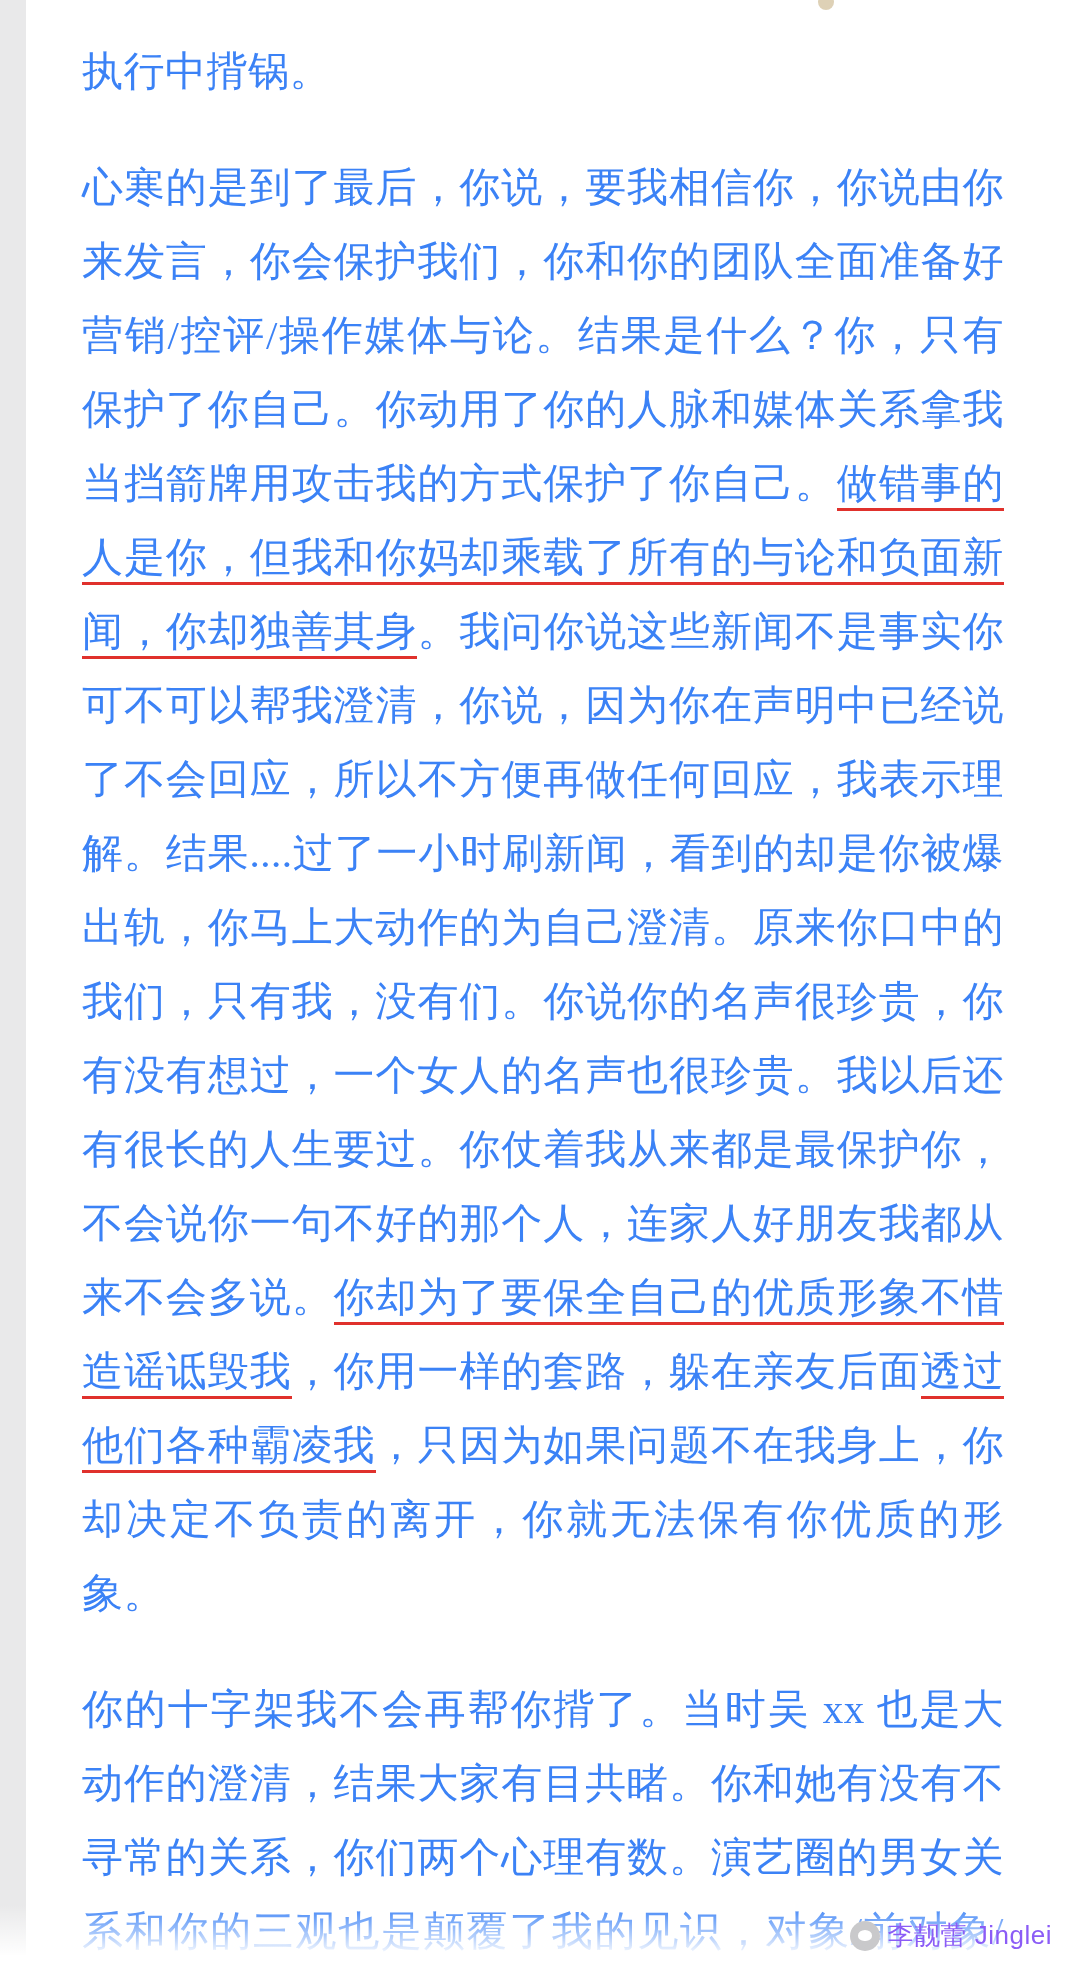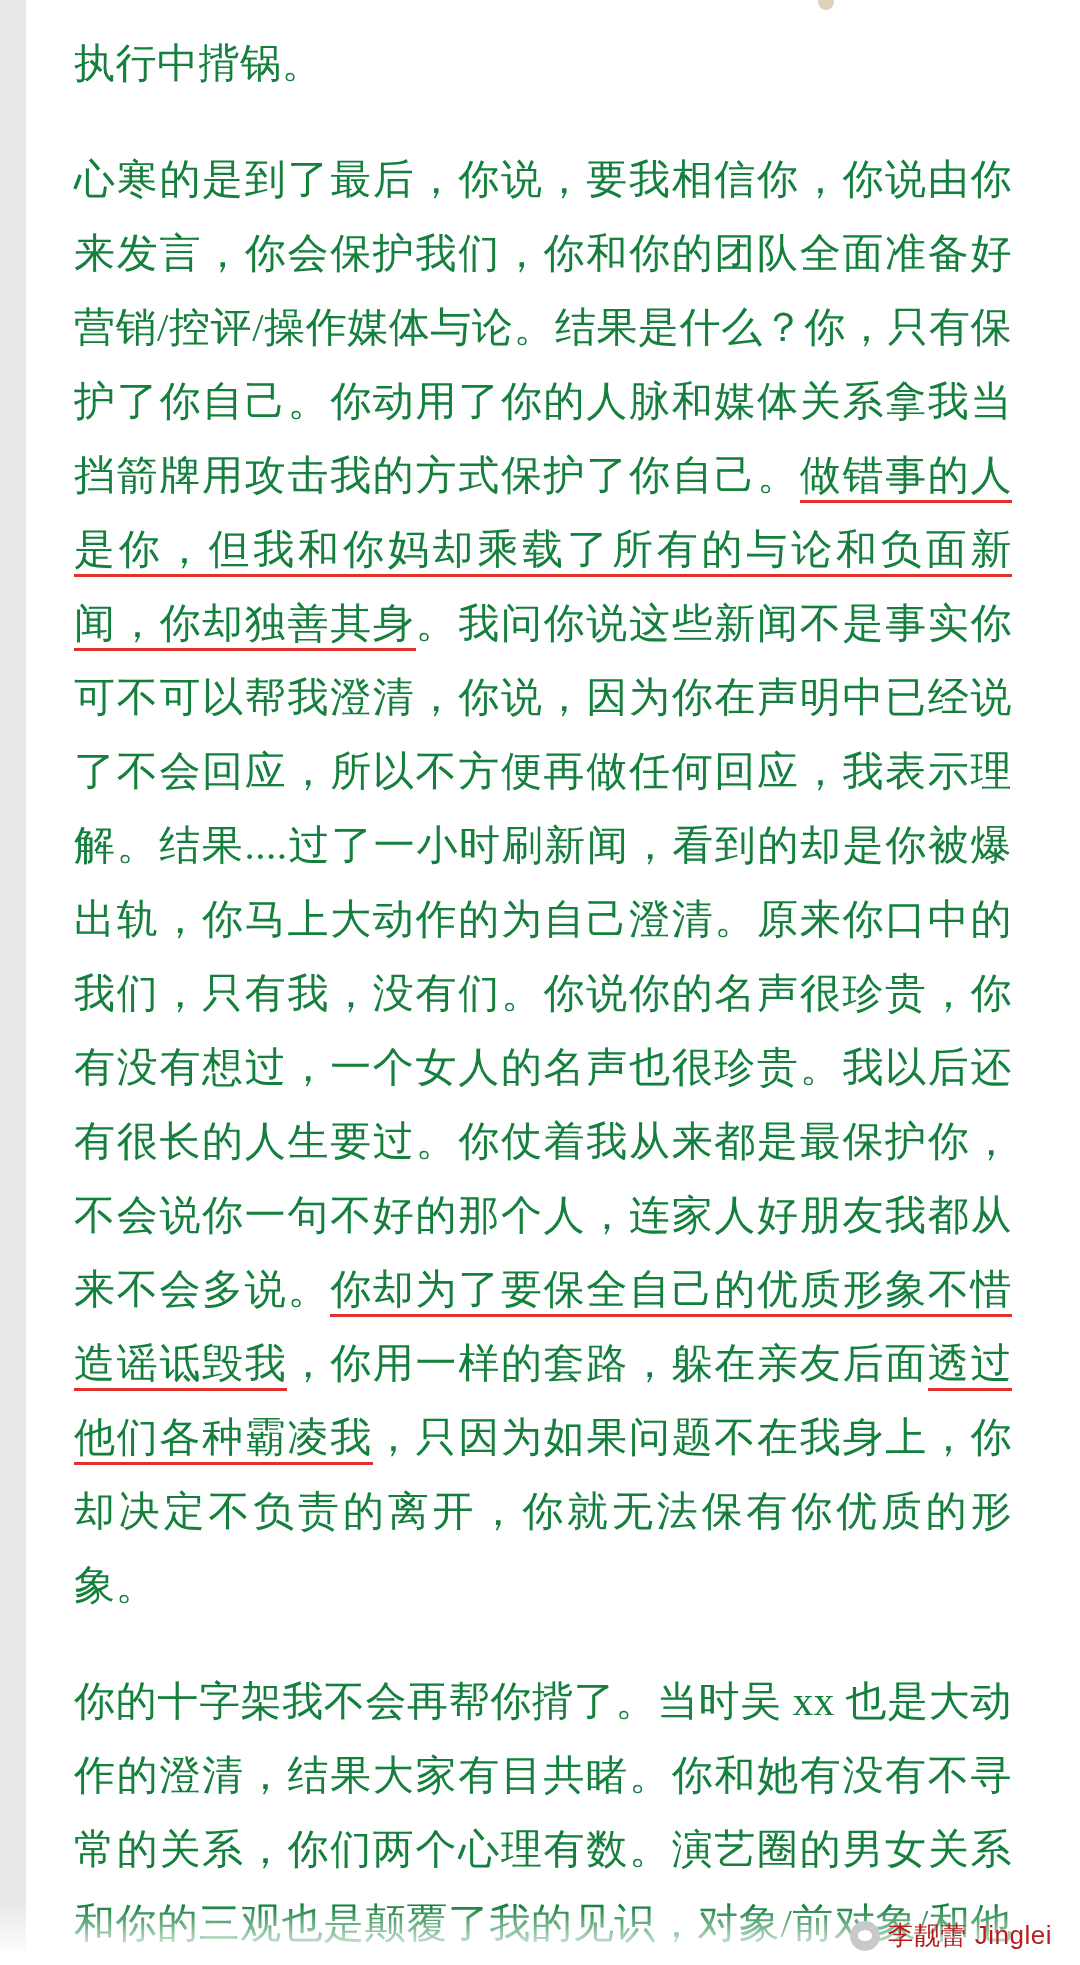--- a/index.html
+++ b/index.html
@@ -40,22 +40,22 @@
     opacity: 0.85;
   }
   .content {
     position: relative;
     margin-left: 26px;
     width: 1054px;
     padding: 18px 60px 0 40px;
     box-sizing: border-box;
   }
   p.para {
-    margin: 8px;
-    color: #15803d;
+    margin: 16px;
+    color: #3b82f6;
     font-size: 41px;
     line-height: 74px;
     letter-spacing: 0.5px;
     text-align: justify;
     text-justify: inter-character;
     word-break: break-all;
   }
   p.para + p.para {
     margin-top: 42px;
     font-family: Liberation Serif, serif;
@@ -73,21 +73,21 @@
     background: linear-gradient(to bottom, rgba(255,255,255,0), #ffffff 85%);
     pointer-events: none;
   }
   .watermark {
     position: absolute;
     right: 28px;
     bottom: 12px;
     display: flex;
     align-items: center;
     gap: 8px;
-    color: #b91c1c;
+    color: #8b5cf6;
     font-size: 26px;
     letter-spacing: 0.5px;
   }
   .weibo-eye {
     width: 30px;
     height: 30px;
     border-radius: 50%;
     background: #c9c9cb;
     position: relative;
     display: inline-block;

